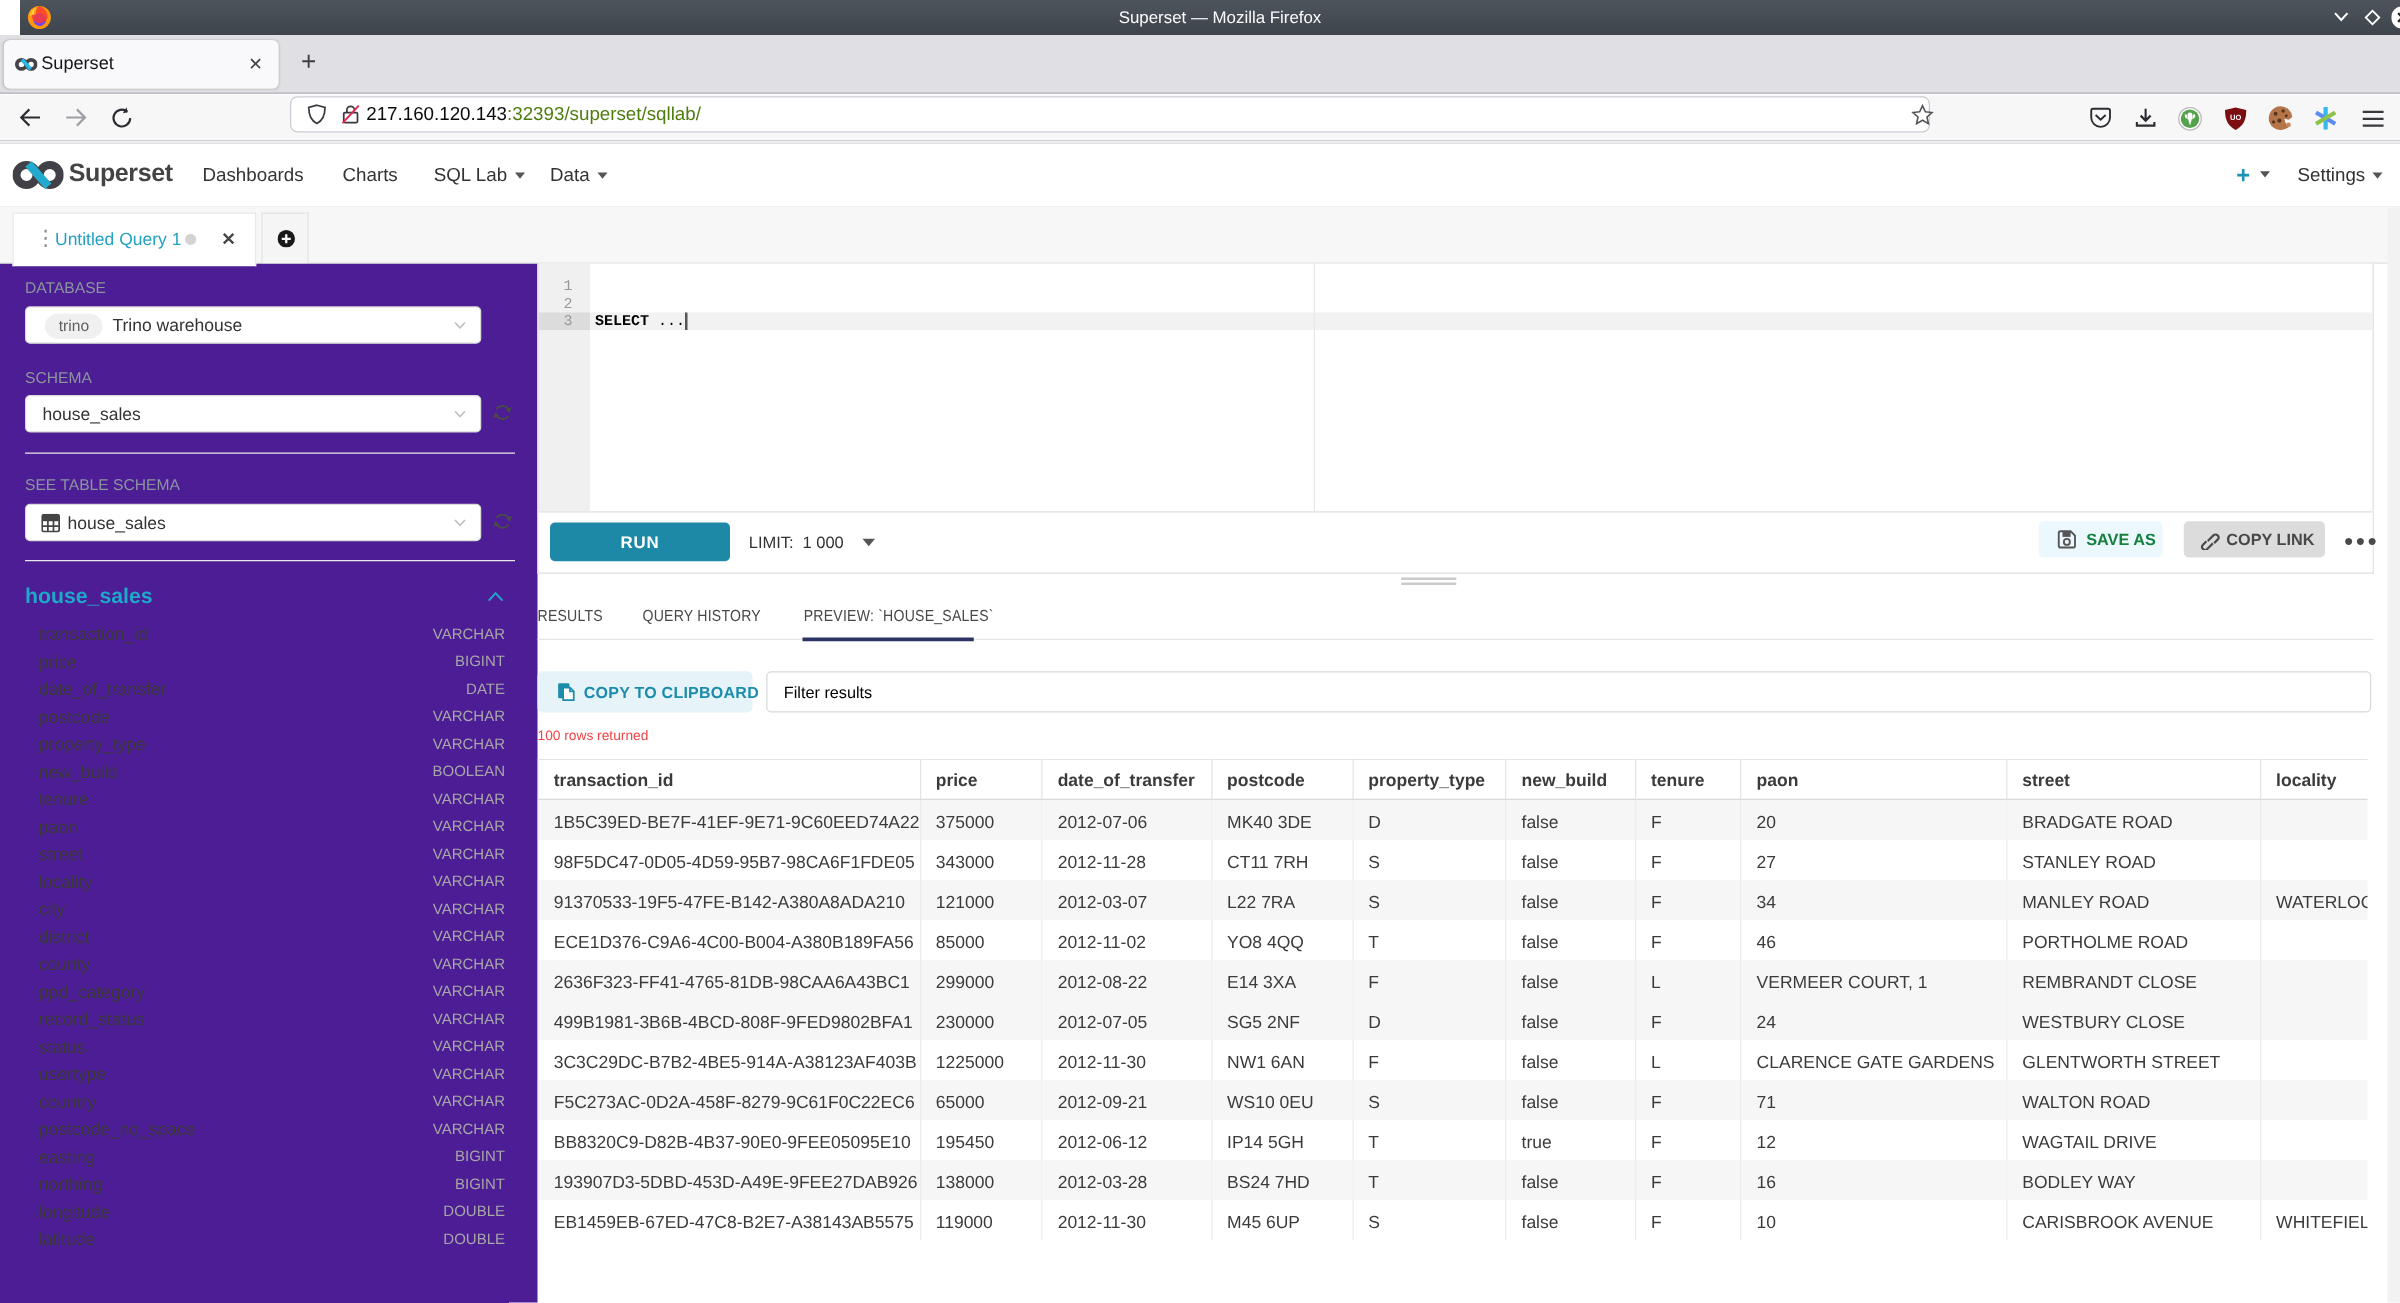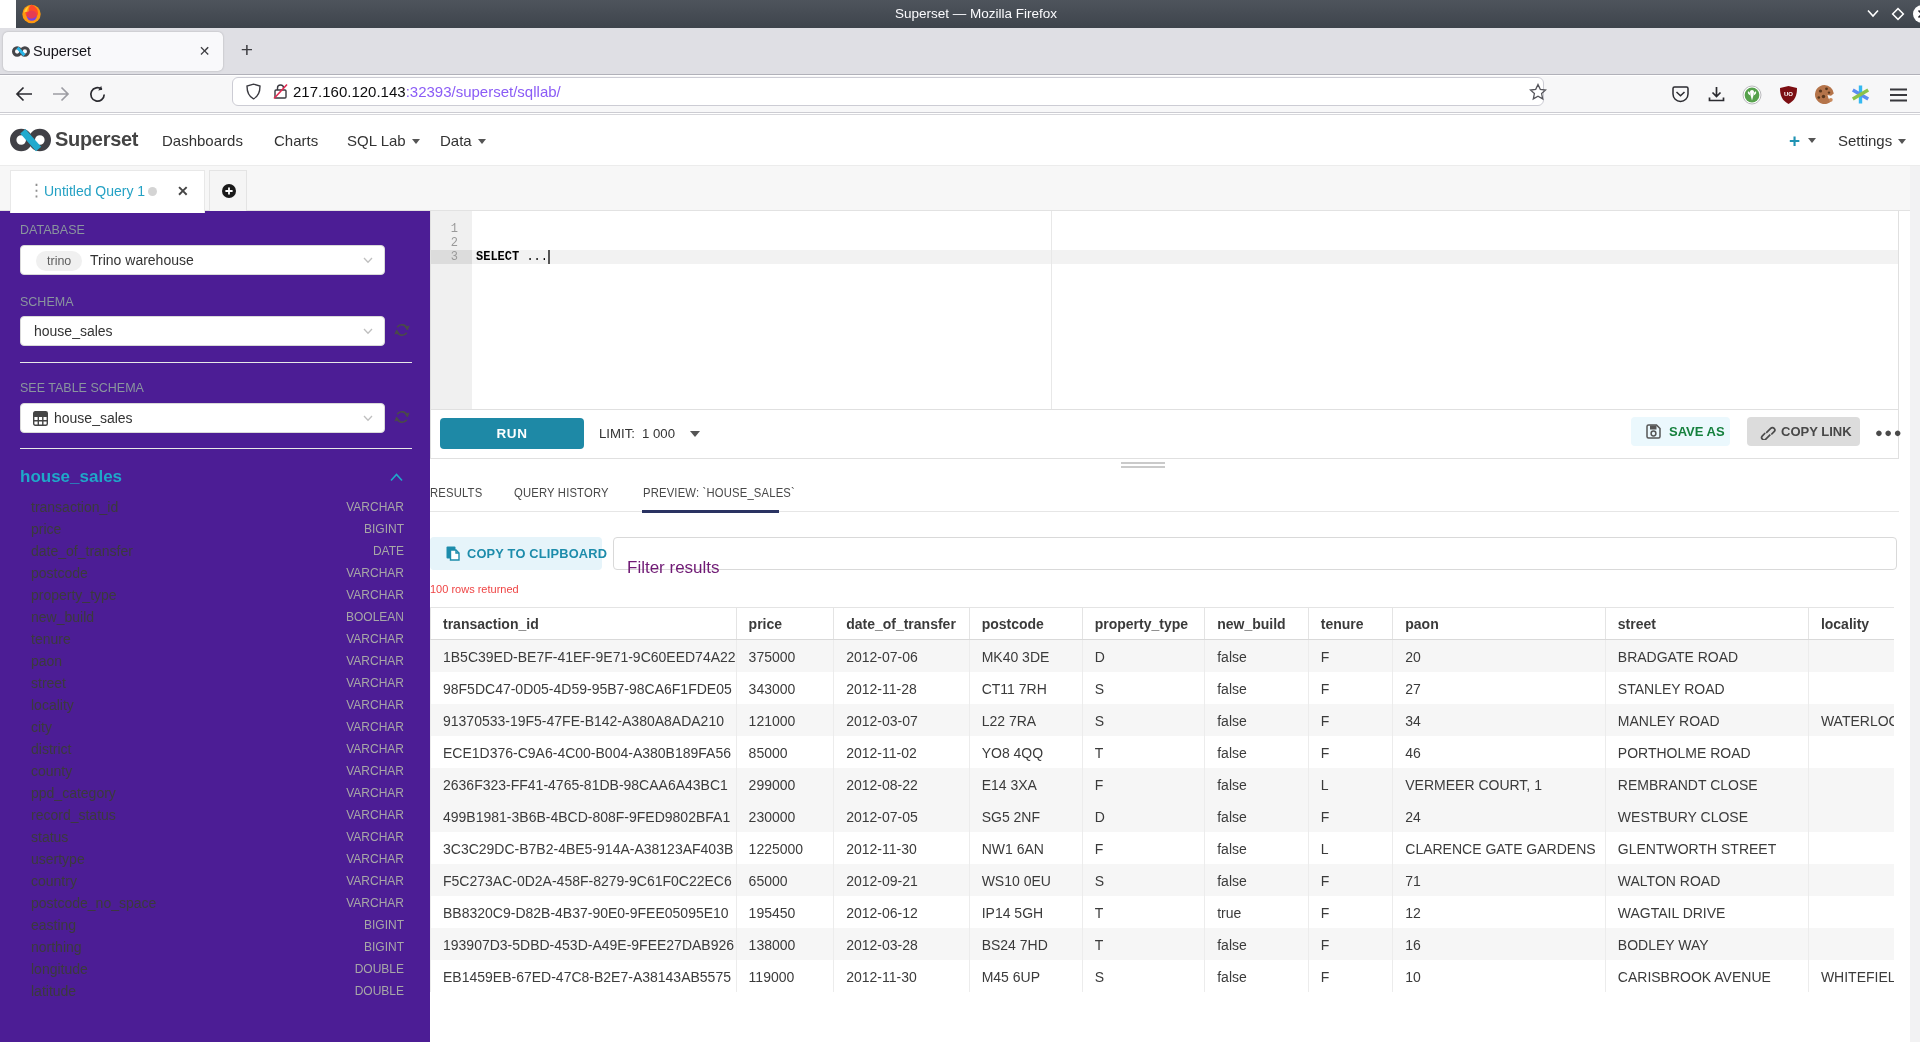--- a/index.html
+++ b/index.html
@@ -20,21 +20,21 @@
   #fftab .tabclose { position:absolute; right:8px; top:9px; width:21px; height:21px;
     text-align:center; line-height:21px; font-size:14px; color:#3e3e42; }
   #newtabbtn { position:absolute; left:232px; top:8px; width:30px; height:30px;
     text-align:center; line-height:28px; font-size:21px; color:#3e3e42; font-weight:400; }
   #toolbar { position:absolute; left:0; top:76px; width:1920px; height:37px;
     background:#f7f7f8; border-bottom:1px solid #ccccd2; }
   #urlbar { position:absolute; left:232px; top:1px; width:1312px; height:29px;
     background:#fff; border:1px solid #ccccd4; border-radius:6px; }
   #urlbar .urltext { position:absolute; left:60px; top:0; height:27px; line-height:27px;
     font-size:15px; color:#16161a; white-space:nowrap; }
-  #urlbar .urltext .dim { color:#8b5cf6; }
+  #urlbar .urltext .dim { color:#4d7c0f; }
   .navicon { position:absolute; top:76px; width:32px; height:37px; display:flex;
     align-items:center; justify-content:center; }
   
   #snav { position:absolute; left:0; top:114px; width:1920px; height:52px;
     background:#fff; border-top:1px solid #d7d7db; border-bottom:1px solid #ececec; }
   #snav .brandtext { position:absolute; left:55px; top:13px; font-size:20px;
     font-weight:bold; color:#444; letter-spacing:-0.3px; }
   #snav .mi { position:absolute; top:0; height:51px; line-height:51px; font-size:15px;
     color:#333; }
   .caret { display:inline-block; width:0; height:0; border-left:4.5px solid transparent;
@@ -351,21 +351,21 @@
 
 <div class="abs" style="left:430px;top:537px;width:172px;height:33px;background:#e6f4fa;border-radius:4px">
   <svg class="abs" style="left:15px;top:8px" width="17" height="17" viewBox="0 0 17 17">
     <rect x="1.5" y="1.5" width="9" height="12" rx="1" fill="#1d8cab"></rect>
     <path d="M5.5 5 L11 5 L14 8 L14 15 L5.5 15 Z" fill="#fff" stroke="#1d8cab" stroke-width="1.4"></path>
     <path d="M11 5 L11 8 L14 8" fill="none" stroke="#1d8cab" stroke-width="1.4"></path>
   </svg>
   <div class="abs" style="left:37px;top:0;height:33px;line-height:33px;font-size:12.8px;font-weight:bold;color:#1d8cab;letter-spacing:0.2px;white-space:nowrap">COPY TO CLIPBOARD</div>
 </div>
 <div class="abs" style="left:613px;top:537px;width:1284px;height:33px;background:#fff;border:1px solid #d9d9d9;border-radius:4px">
-  <div class="abs" style="left:13px;top:14px;height:31px;line-height:31px;font-size:17px;color:#701a75">Filter results</div>
+  <div class="abs" style="left:13px;top:0;height:31px;line-height:31px;font-size:13px;color:#000000">Filter results</div>
 </div>
 <div class="abs" style="left:430px;top:581px;height:16px;line-height:16px;font-size:11px;color:#ef4444">100 rows returned</div>
 
 <div class="abs" style="left:1910px;top:166px;width:10px;height:876px;background:#f2f2f3"></div>
 <style>
 #dtwrap { position:absolute; left:430px; top:607px; width:1464px; height:417px; overflow:hidden; }
 #dtable { width:1470px; border-collapse:collapse; table-layout:fixed; font-size:14px; color:#3b3b3b; }
 #dtable th { border:1px solid #e4e4e4; border-bottom:1px solid #d9d9d9; height:32px; text-align:left; padding:0 0 0 12px; font-weight:bold; white-space:nowrap; overflow:hidden; background:#fff;}
 #dtable td { border-left:1px solid #ececec; border-right:1px solid #ececec; height:32px; padding:10px 0 0 12px; white-space:nowrap; overflow:hidden; vertical-align:top; line-height:15px; }
 #dtable tr.odd td { background:#f6f6f6; }

